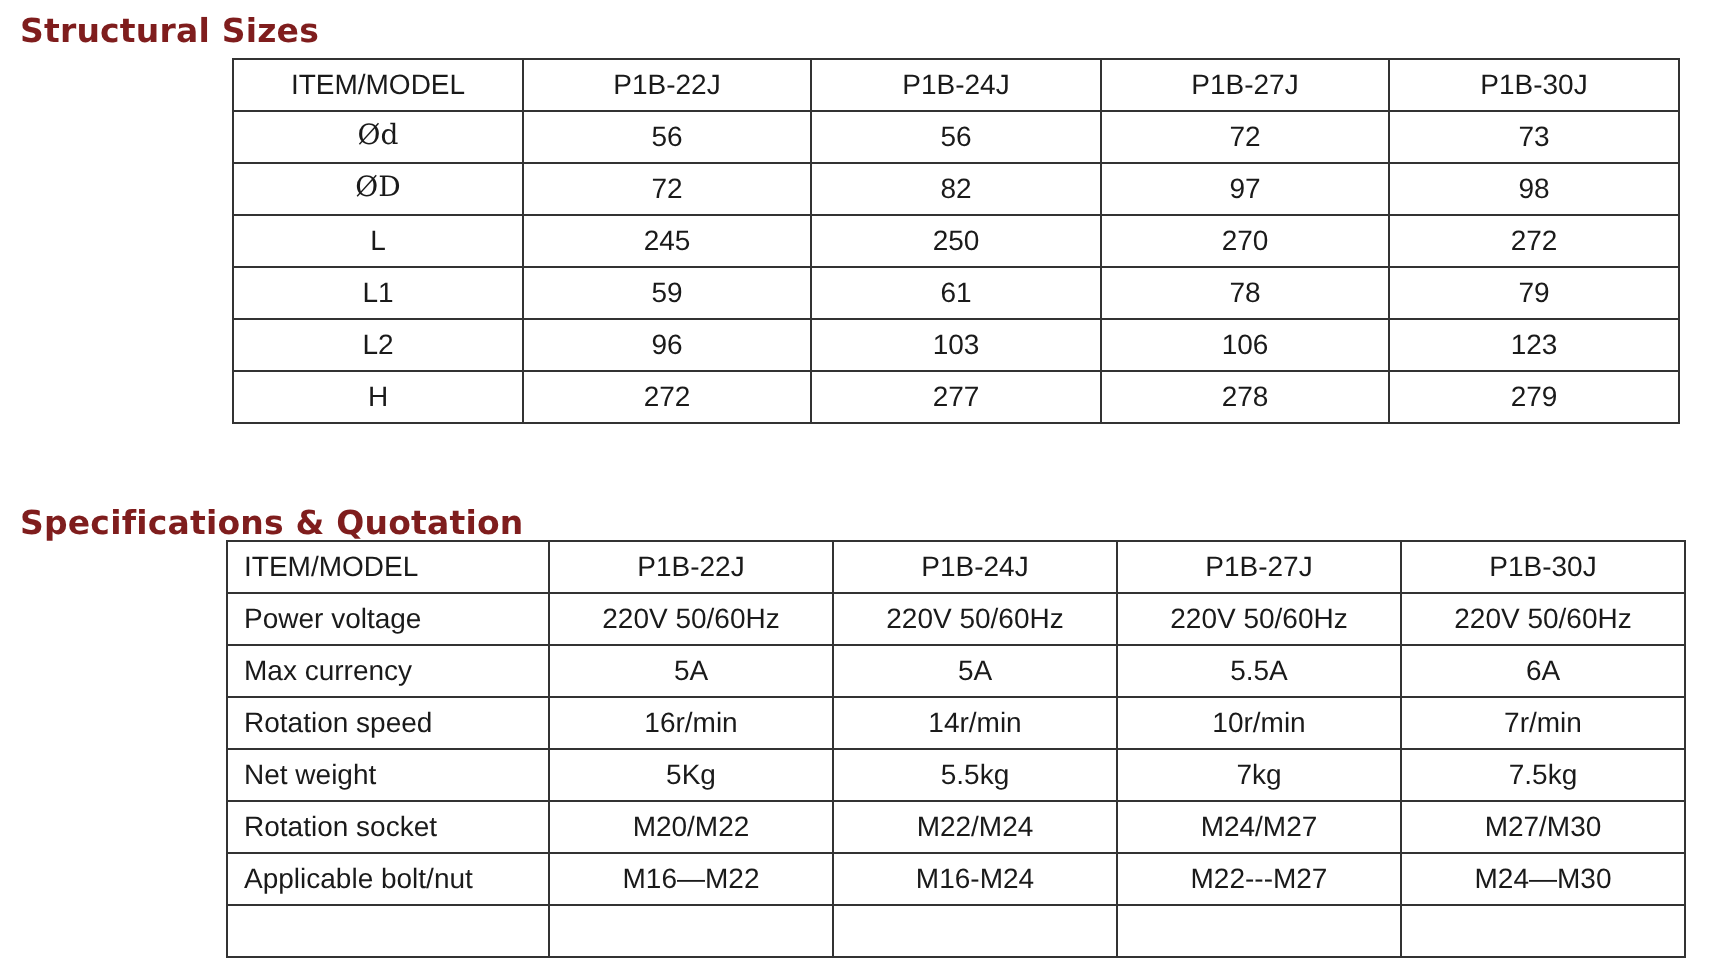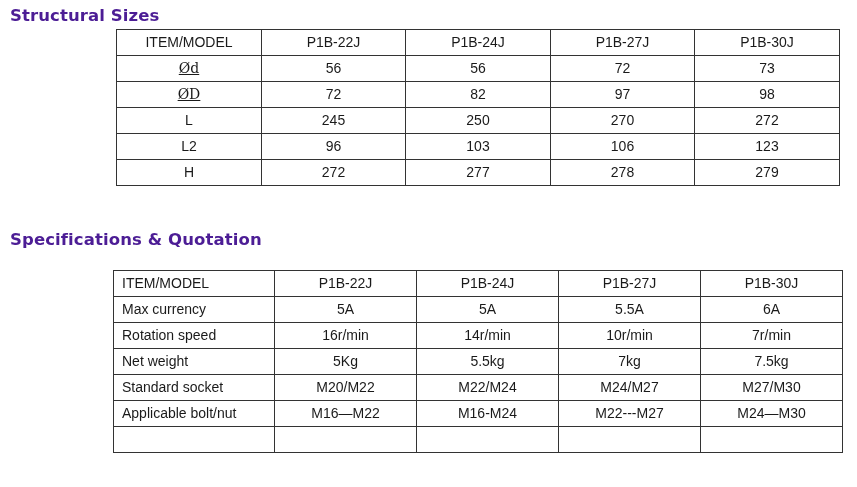--- a/index.html
+++ b/index.html
@@ -1,27 +1,27 @@
 <!DOCTYPE html>
 <html><head>
 <meta charset="utf-8">
 <style>
   html, body { margin: 0; padding: 0; background: #ffffff; }
   body { width: 857px; height: 487px; position: relative; overflow: hidden;
          font-family: "DejaVu Sans", sans-serif; color: #111; }
   .heading { position: absolute; left: 10px; font-family: "DejaVu Sans", sans-serif;
-             font-weight: bold; font-size: 16.5px; color: #4c1d95; letter-spacing: 0.1px; }
+             font-weight: bold; font-size: 16.5px; color: #7f1d1d; letter-spacing: 0.1px; }
   table { position: absolute; border-collapse: collapse; table-layout: fixed;
           font-family: "Liberation Sans", sans-serif; font-size: 14px; color: #1a1a1a; }
   td { border: 1.5px solid #333; padding: 0; height: 25px; line-height: 25px;
        text-align: center; white-space: nowrap; overflow: hidden; }
   #struct-table { left: 116px; top: 29px; width: 723px; }
   #spec-table { left: 113px; top: 270px; width: 729px; }
   #spec-table td.label { text-align: left; padding-left: 8px; }
-  .sym { font-family: "DejaVu Serif", serif; text-decoration: underline; }
+  .sym { font-family: "DejaVu Serif", serif; }
 </style>
 </head>
 <body>
 
 <div class="heading" style="top:6px;">Structural Sizes</div>
 
 <table id="struct-table">
   <colgroup>
     <col style="width:145px">
       <col style="width:144px">
@@ -52,53 +52,67 @@
       <td>98</td>
     </tr>
     <tr>
       <td>L</td>
       <td>245</td>
       <td>250</td>
       <td>270</td>
       <td>272</td>
     </tr>
     <tr>
+      <td>L1</td>
+      <td>59</td>
+      <td>61</td>
+      <td>78</td>
+      <td>79</td>
+    </tr>
+    <tr>
       <td>L2</td>
       <td>96</td>
       <td>103</td>
       <td>106</td>
       <td>123</td>
     </tr>
     <tr>
       <td>H</td>
       <td>272</td>
       <td>277</td>
       <td>278</td>
       <td>279</td>
     </tr>
   </tbody>
 </table>
 
-<div class="heading" style="top:230px;">Specifications &amp; Quotation</div>
+<div class="heading" style="top:252px;">Specifications &amp; Quotation</div>
 
 <table id="spec-table">
   <colgroup>
     <col style="width:161px">
       <col style="width:142px">
       <col style="width:142px">
       <col style="width:142px">
       <col style="width:142px">
   </colgroup>
   <tbody>
     <tr>
       <td class="label">ITEM/MODEL</td>
       <td>P1B-22J</td>
       <td>P1B-24J</td>
       <td>P1B-27J</td>
       <td>P1B-30J</td>
+    </tr>
+    <tr>
+      <td class="label">Power voltage</td>
+      <td>220V 50/60Hz</td>
+      <td>220V 50/60Hz</td>
+      <td>220V 50/60Hz</td>
+      <td>220V 50/60Hz</td>
     </tr>
     <tr>
       <td class="label">Max currency</td>
       <td>5A</td>
       <td>5A</td>
       <td>5.5A</td>
       <td>6A</td>
     </tr>
     <tr>
       <td class="label">Rotation speed</td>
@@ -108,21 +122,21 @@
       <td>7r/min</td>
     </tr>
     <tr>
       <td class="label">Net weight</td>
       <td>5Kg</td>
       <td>5.5kg</td>
       <td>7kg</td>
       <td>7.5kg</td>
     </tr>
     <tr>
-      <td class="label">Standard socket</td>
+      <td class="label">Rotation socket</td>
       <td>M20/M22</td>
       <td>M22/M24</td>
       <td>M24/M27</td>
       <td>M27/M30</td>
     </tr>
     <tr>
       <td class="label">Applicable bolt/nut</td>
       <td>M16—M22</td>
       <td>M16-M24</td>
       <td>M22---M27</td>

